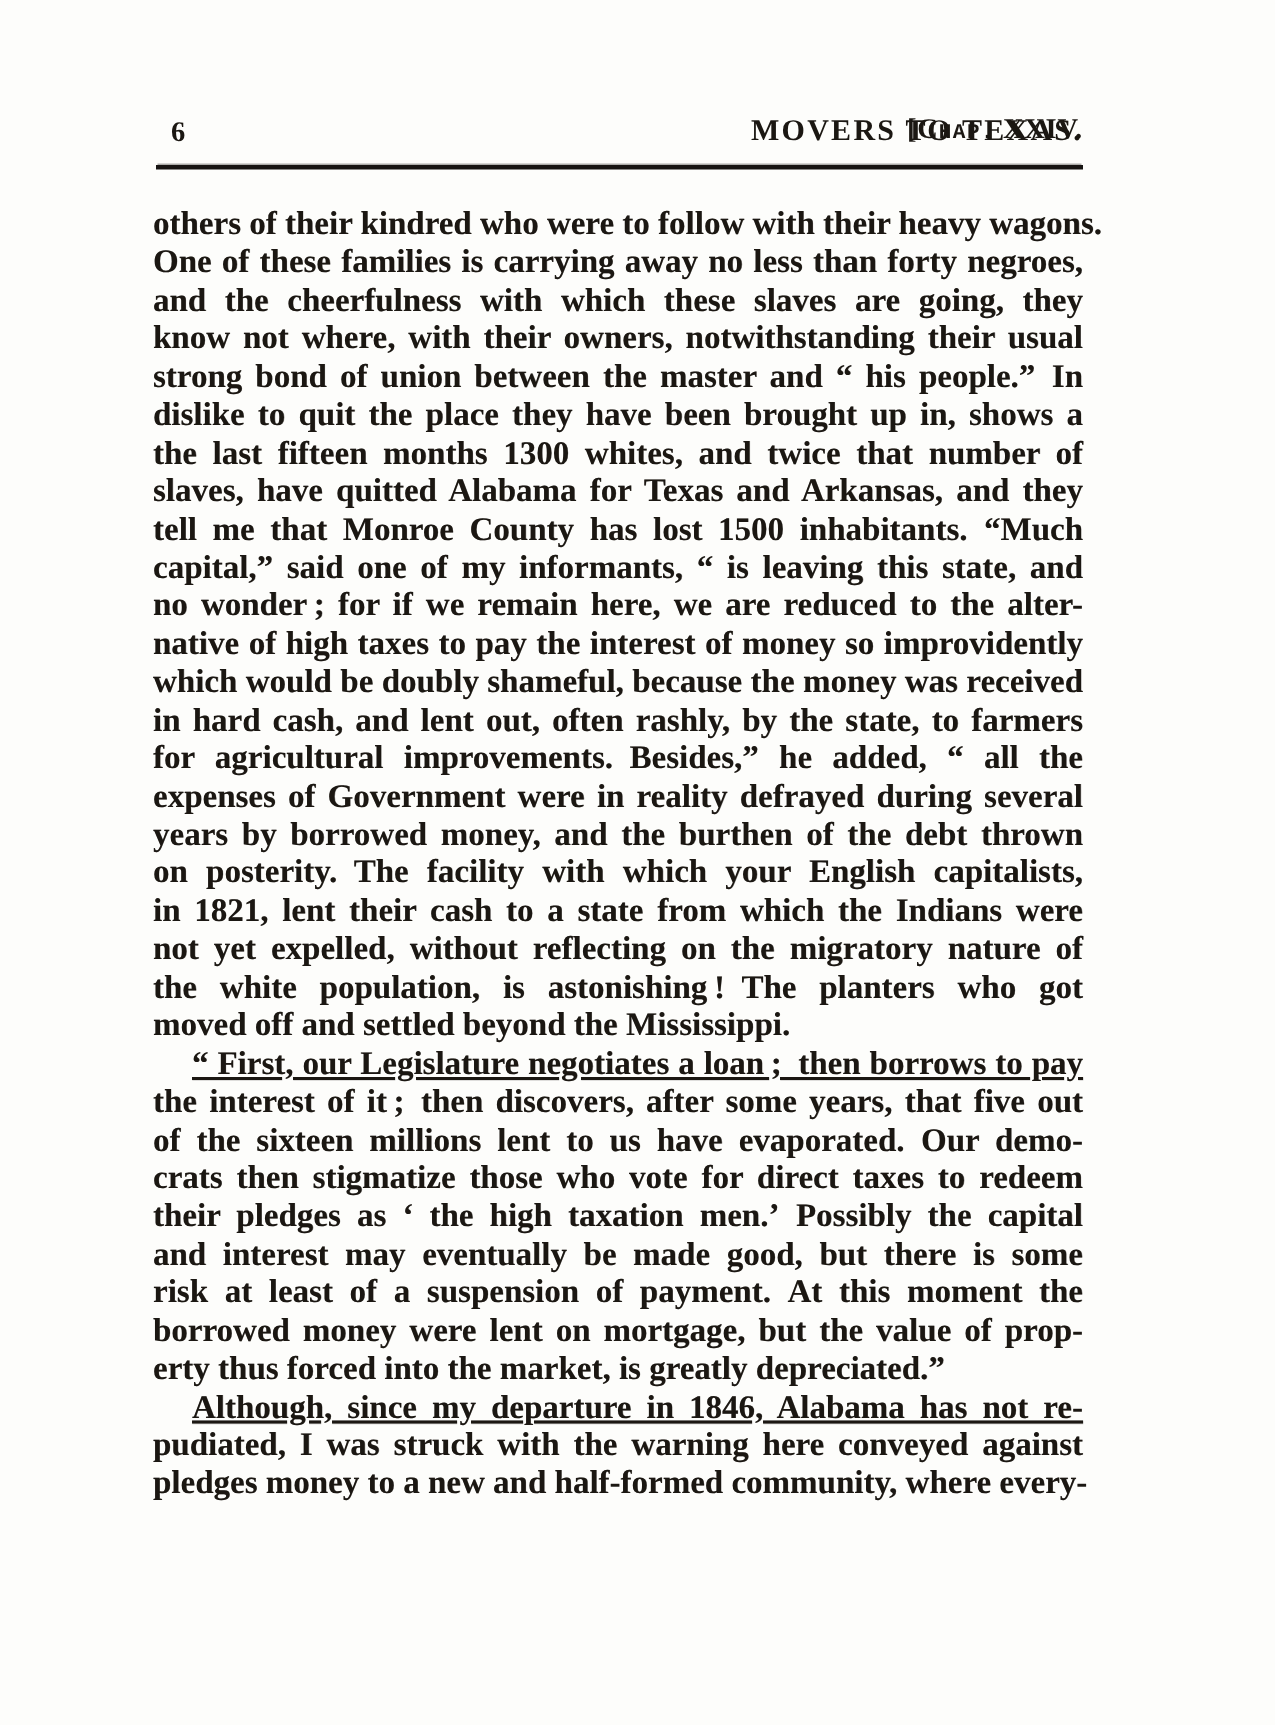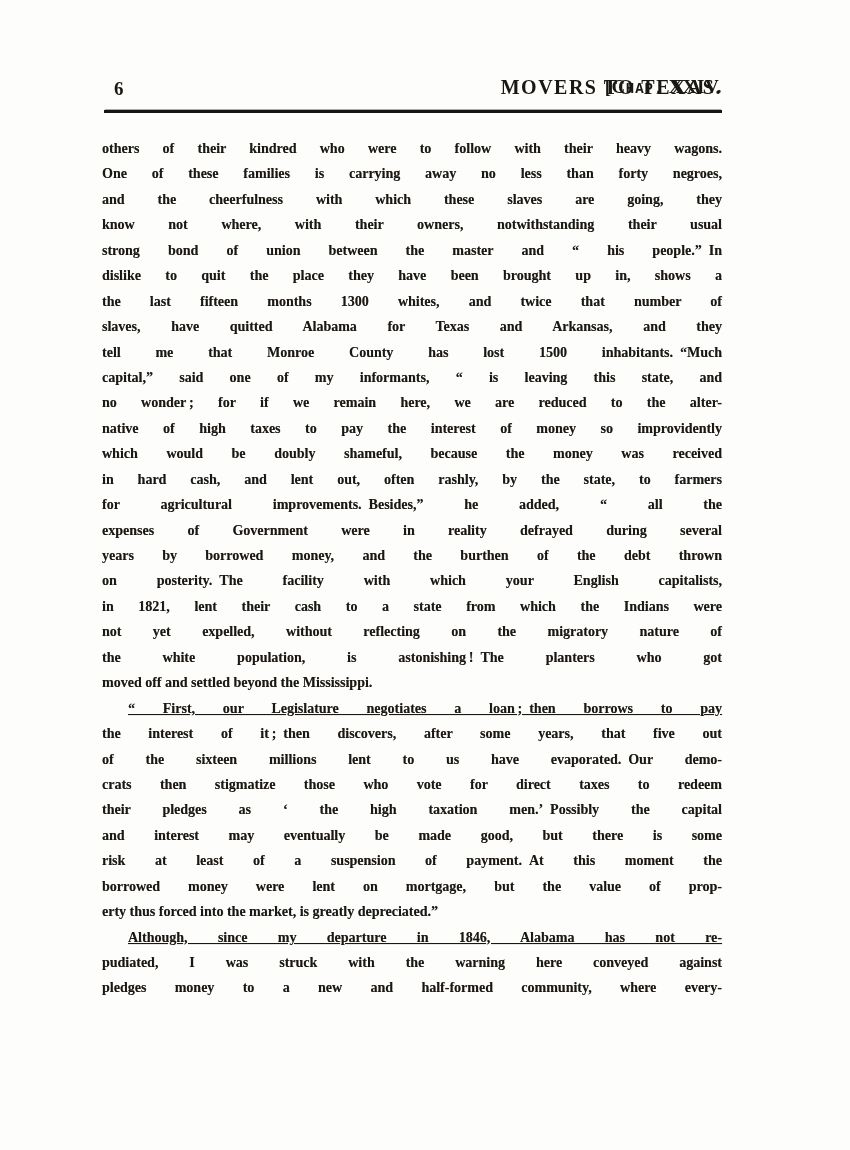--- a/index.html
+++ b/index.html
@@ -60,21 +60,21 @@
     width: 618px;
     height: 3px;
     background: #171412;
     box-shadow: 0 -2px 0 -1px rgba(23,20,18,0.35);
   }
   .body-text {
     position: absolute;
     left: 102px;
     top: 136px;
     width: 620px;
-    font-size: 14px;
+    font-size: 22px;
     font-weight: bold;
     line-height: 25.45px;
     text-shadow: 0.2px 0.2px 0 rgba(27,23,18,0.45);
   }
   .line {
     text-align: justify;
     text-align-last: justify;
     height: 25.45px;
     white-space: nowrap;
   }

